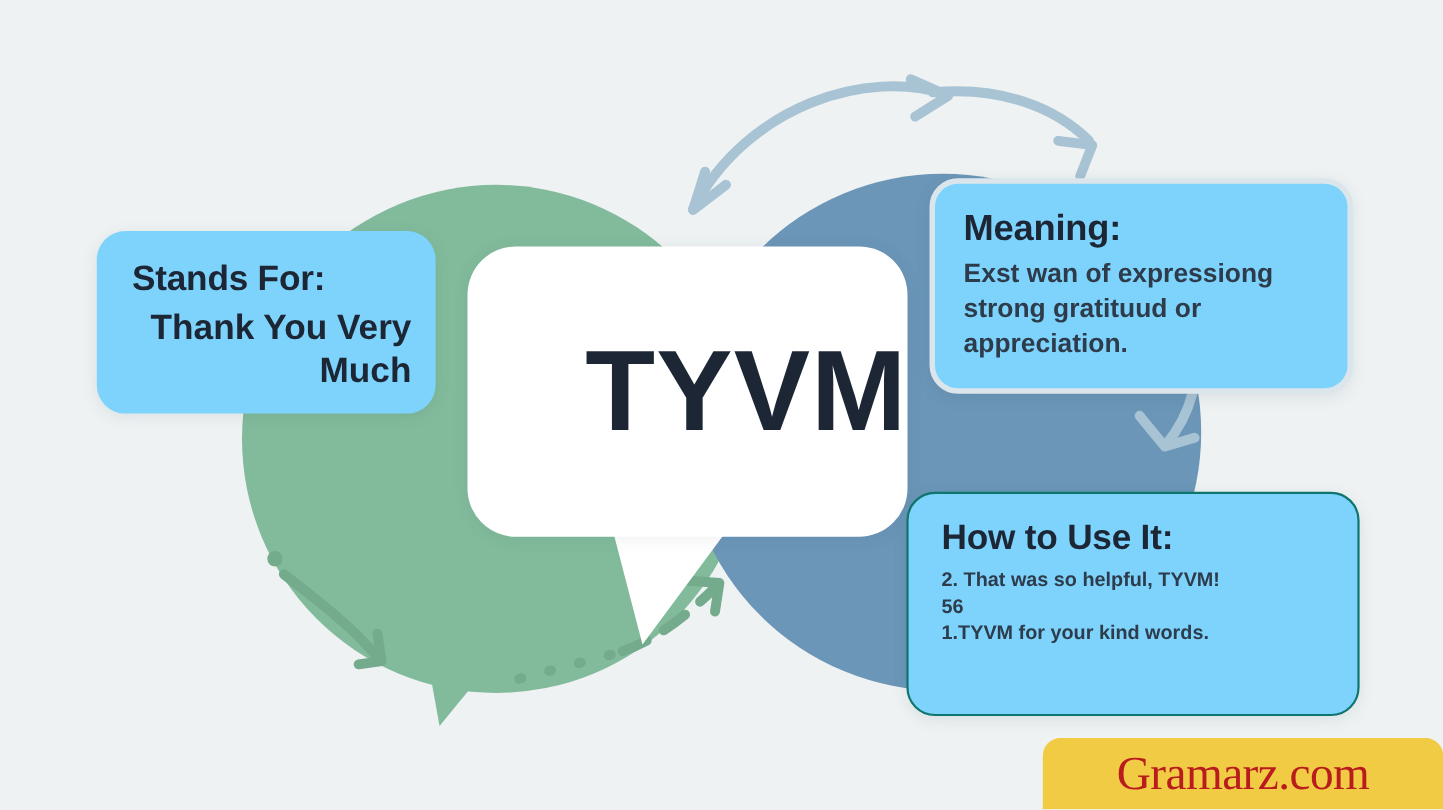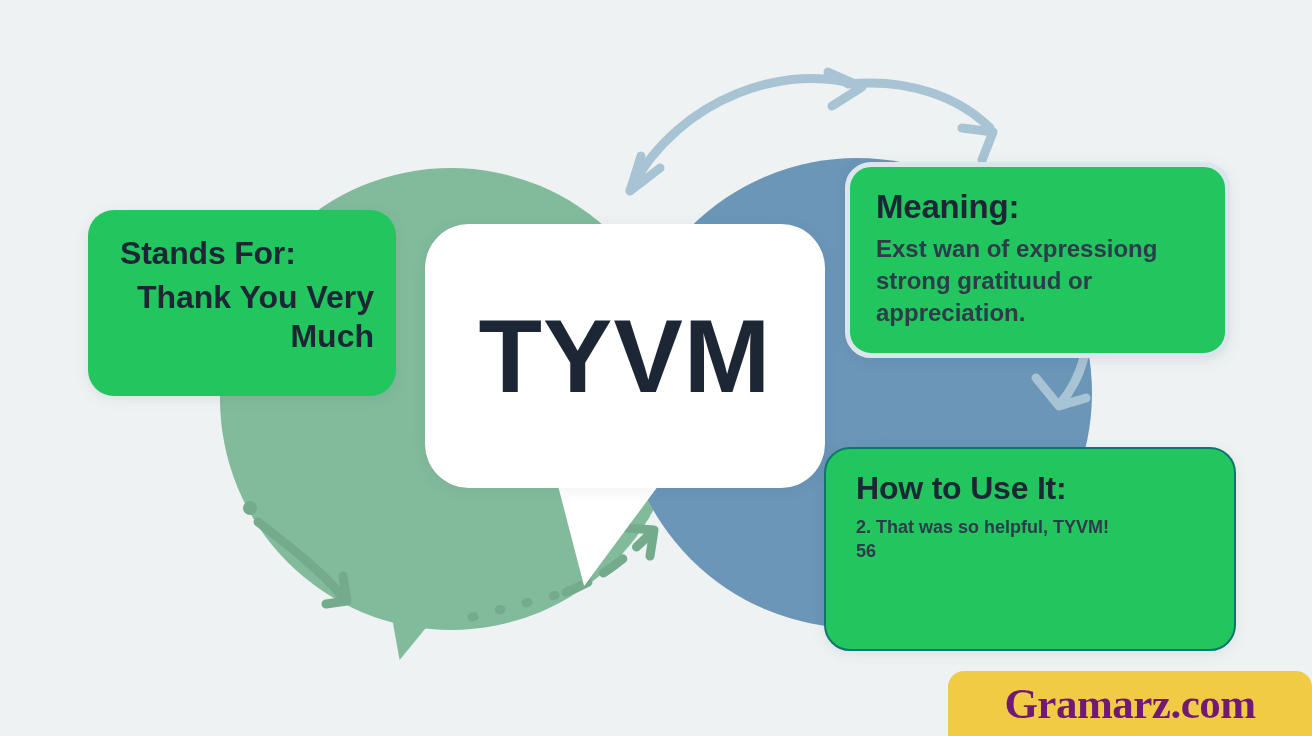--- a/index.html
+++ b/index.html
@@ -43,21 +43,21 @@
   .deco { position:absolute; left:0; top:0; width:1312px; height:736px; pointer-events:none; }
   .deco.under { z-index:3; }
 
   
   #center-bubble {
     position:absolute; left:425px; top:224px;
     width:400px; height:264px;
     background:#ffffff;
     border-radius:44px;
     z-index:5;
-    display:flex; align-items:center; justify-content:center;
+    display:flex; align-items:center; justify-content:flex-end;
     box-shadow:0 2px 16px rgba(40,60,80,.07);
   }
   #center-bubble-tail {
     position:absolute; left:556px; top:478px;
     width:108px; height:108px;
     background:#ffffff;
     clip-path: polygon(0% 0%, 100% 0%, 26% 100%);
     z-index:5;
   }
   #tyvm-text {
@@ -65,37 +65,37 @@
     font-weight:700;
     letter-spacing:1px;
     color:#1c2635;
     line-height:1;
     font-family:"Liberation Sans", sans-serif;
   }
 
   
   .card {
     position:absolute;
-    background:#22c55e;
+    background:#7dd3fc;
     border-radius:26px;
     z-index:7;
     box-shadow:0 3px 14px rgba(60,80,100,.10);
   }
   .card-title {
     font-weight:700;
     color:#1c2635;
     letter-spacing:-0.2px;
   }
   .card-body {
     color:#2d3b4a;
     font-weight:700;
   }
 
   #card-stands-for {
-    left:88px; top:210px; width:308px; height:186px;
+    left:88px; top:210px; width:308px; height:166px;
     padding:26px 22px 0 32px;
   }
   #card-stands-for .card-title { font-size:32px; line-height:1.12; }
   #card-stands-for .card-body  { font-size:32px; line-height:1.22; margin-top:6px; font-weight:600; color:#1c2635;text-align:right; }
 
   #card-meaning {
     left:845px; top:162px; width:385px; height:196px;
     padding:22px 20px 0 26px;
     border:5px solid #dbe6ec;
   }
@@ -114,23 +114,23 @@
   #watermark {
     position:absolute; left:948px; top:671px;
     width:364px; height:65px;
     background:#f2cb45;
     border-radius:16px 16px 0 0;
     z-index:9;
     display:flex; align-items:center; justify-content:center;
   }
   #watermark-text {
     font-family:"Liberation Serif", serif;
-    font-weight:700;
+    font-weight:400;
     font-size:43px;
-    color:#701a75;
+    color:#b91c1c;
     letter-spacing:-0.5px;
     white-space:nowrap;
   }
 </style>
 </head>
 <body>
 
 <div id="stage">
 
   <div class="blob" id="green-circle"></div>
@@ -177,20 +177,21 @@
   <div class="card" id="card-meaning">
     <div class="card-title">Meaning:</div>
     <div class="card-body">Exst wan of expressiong strong gratituud or appreciation.</div>
   </div>
 
   <div class="card" id="card-howto">
     <div class="card-title">How to Use It:</div>
     <div class="card-body" id="howto-body">
         <div>2. That was so helpful, TYVM!</div>
         <div>56</div>
+        <div>1.TYVM for your kind words.</div>
       </div>
   </div>
 
   <div id="watermark">
     <span id="watermark-text">Gramarz.com</span>
   </div>
 
 </div>
 
 </body></html>

